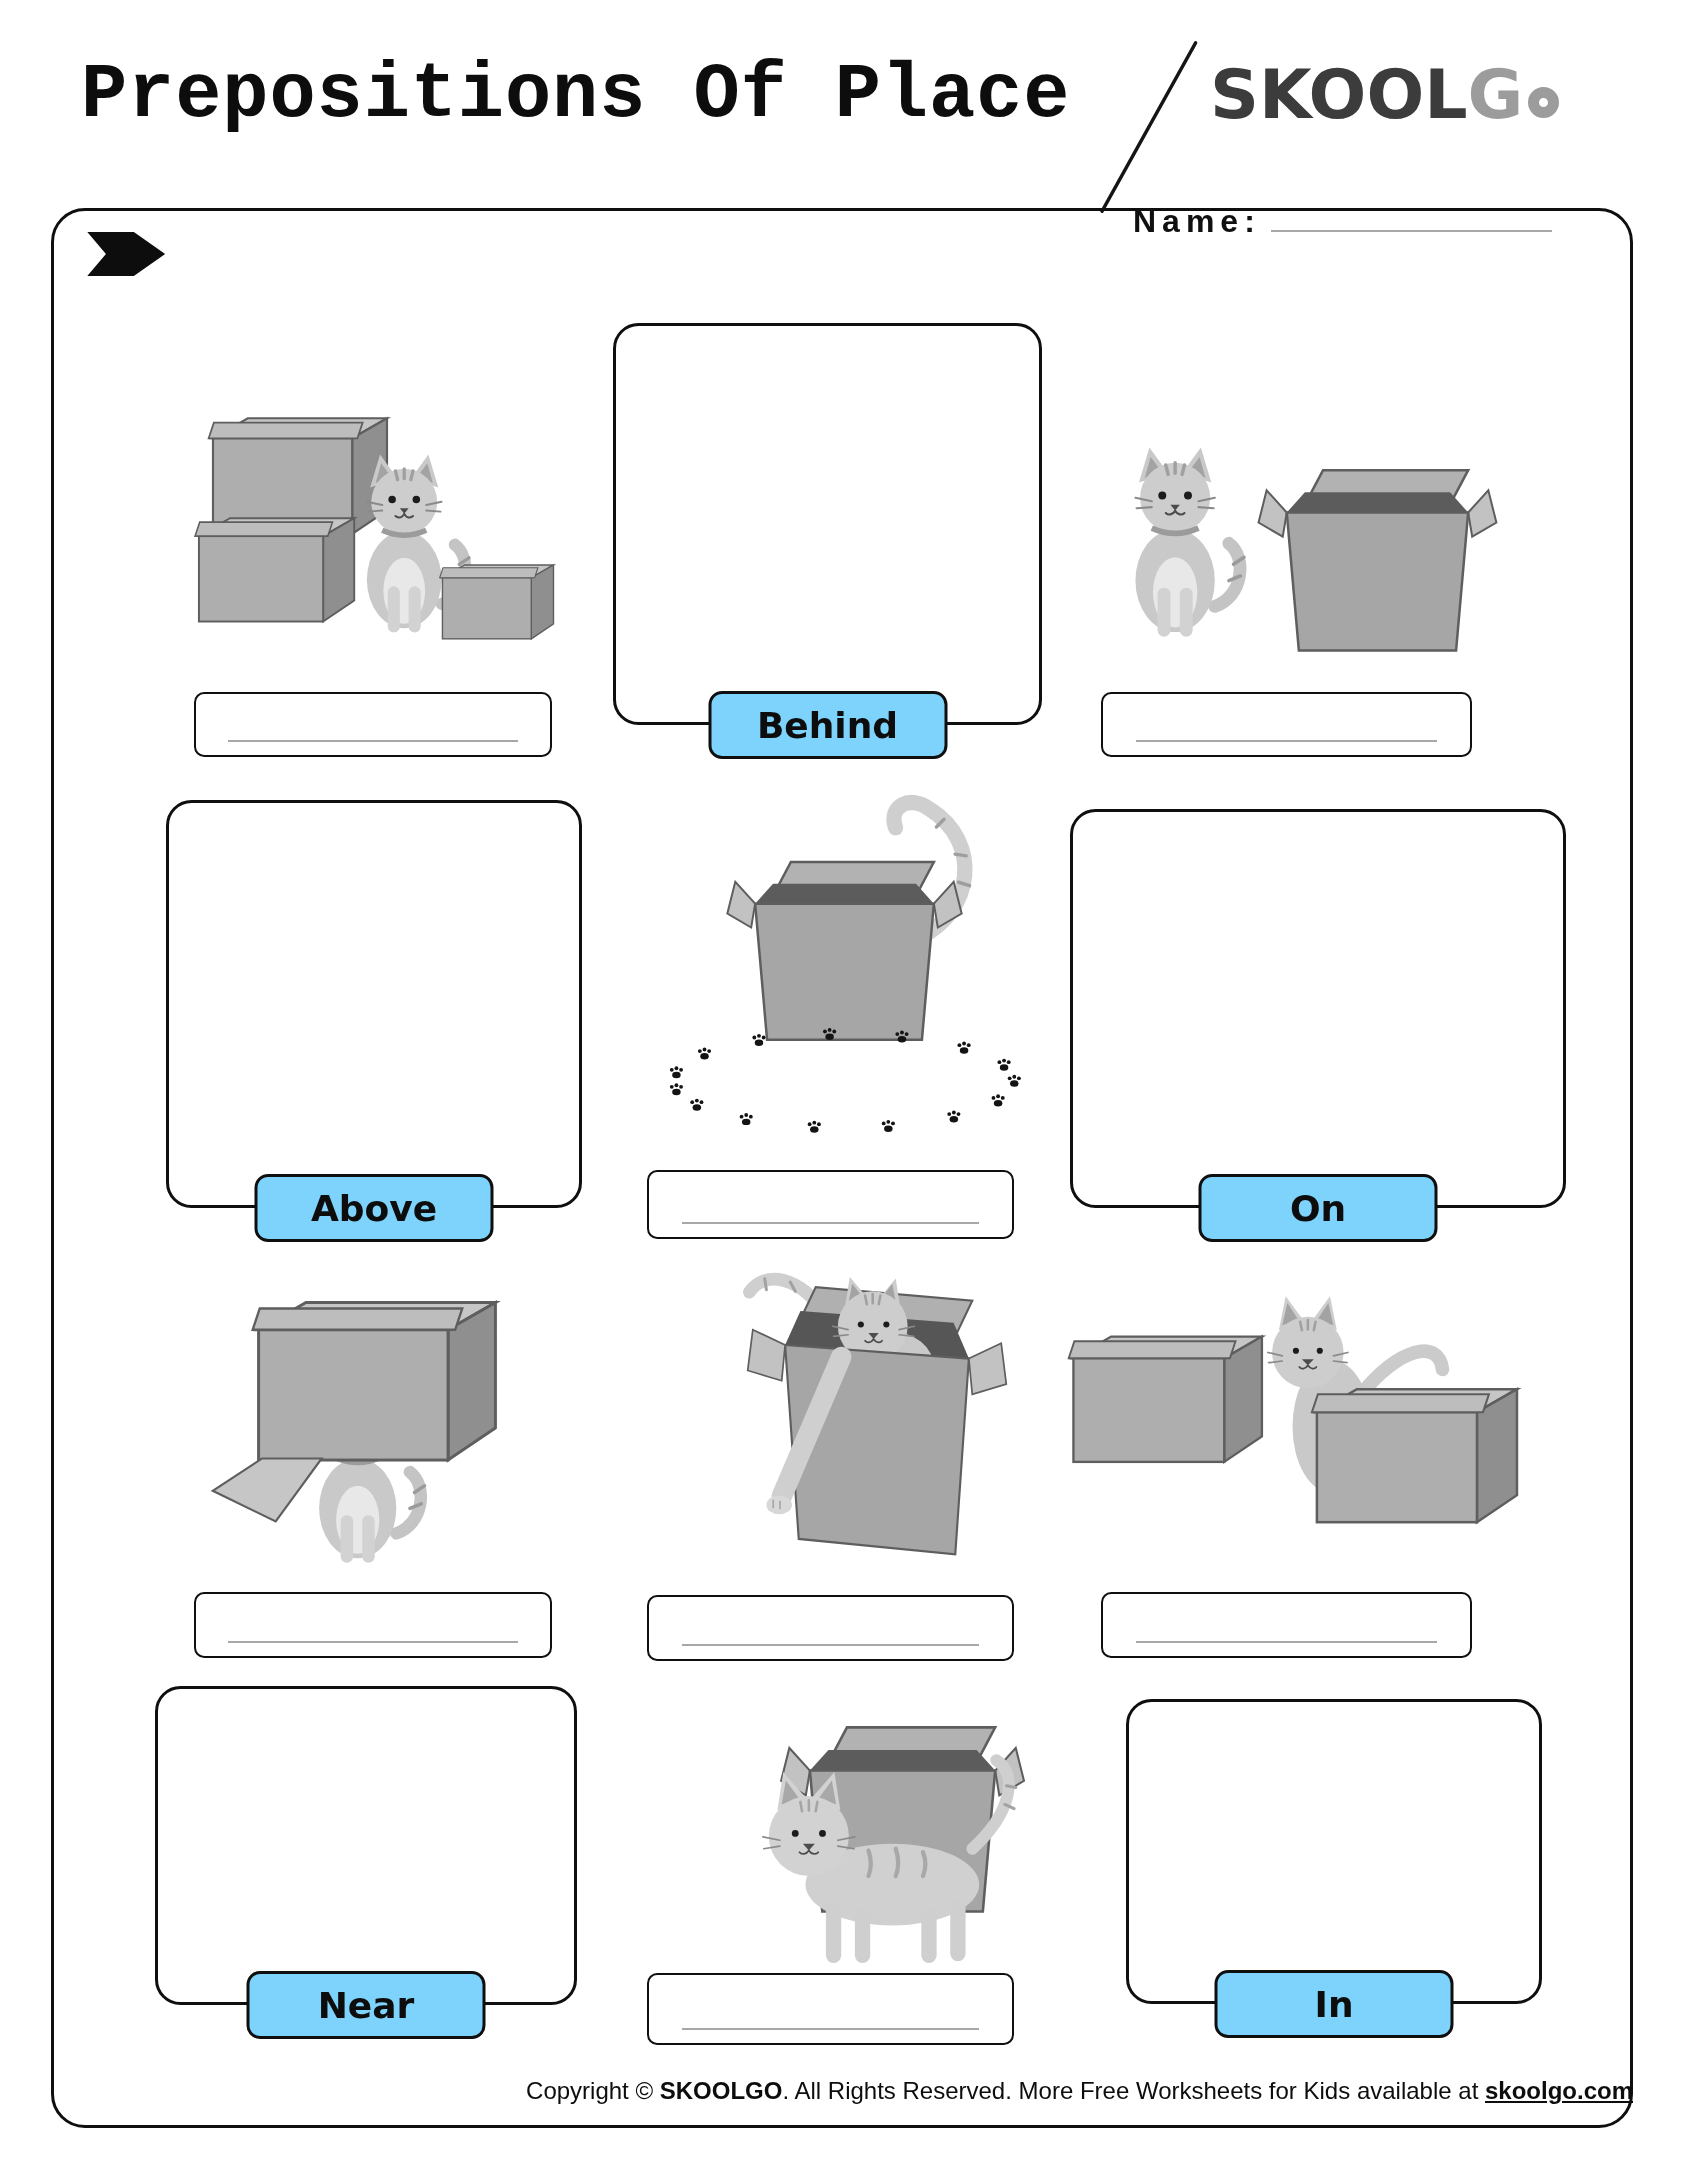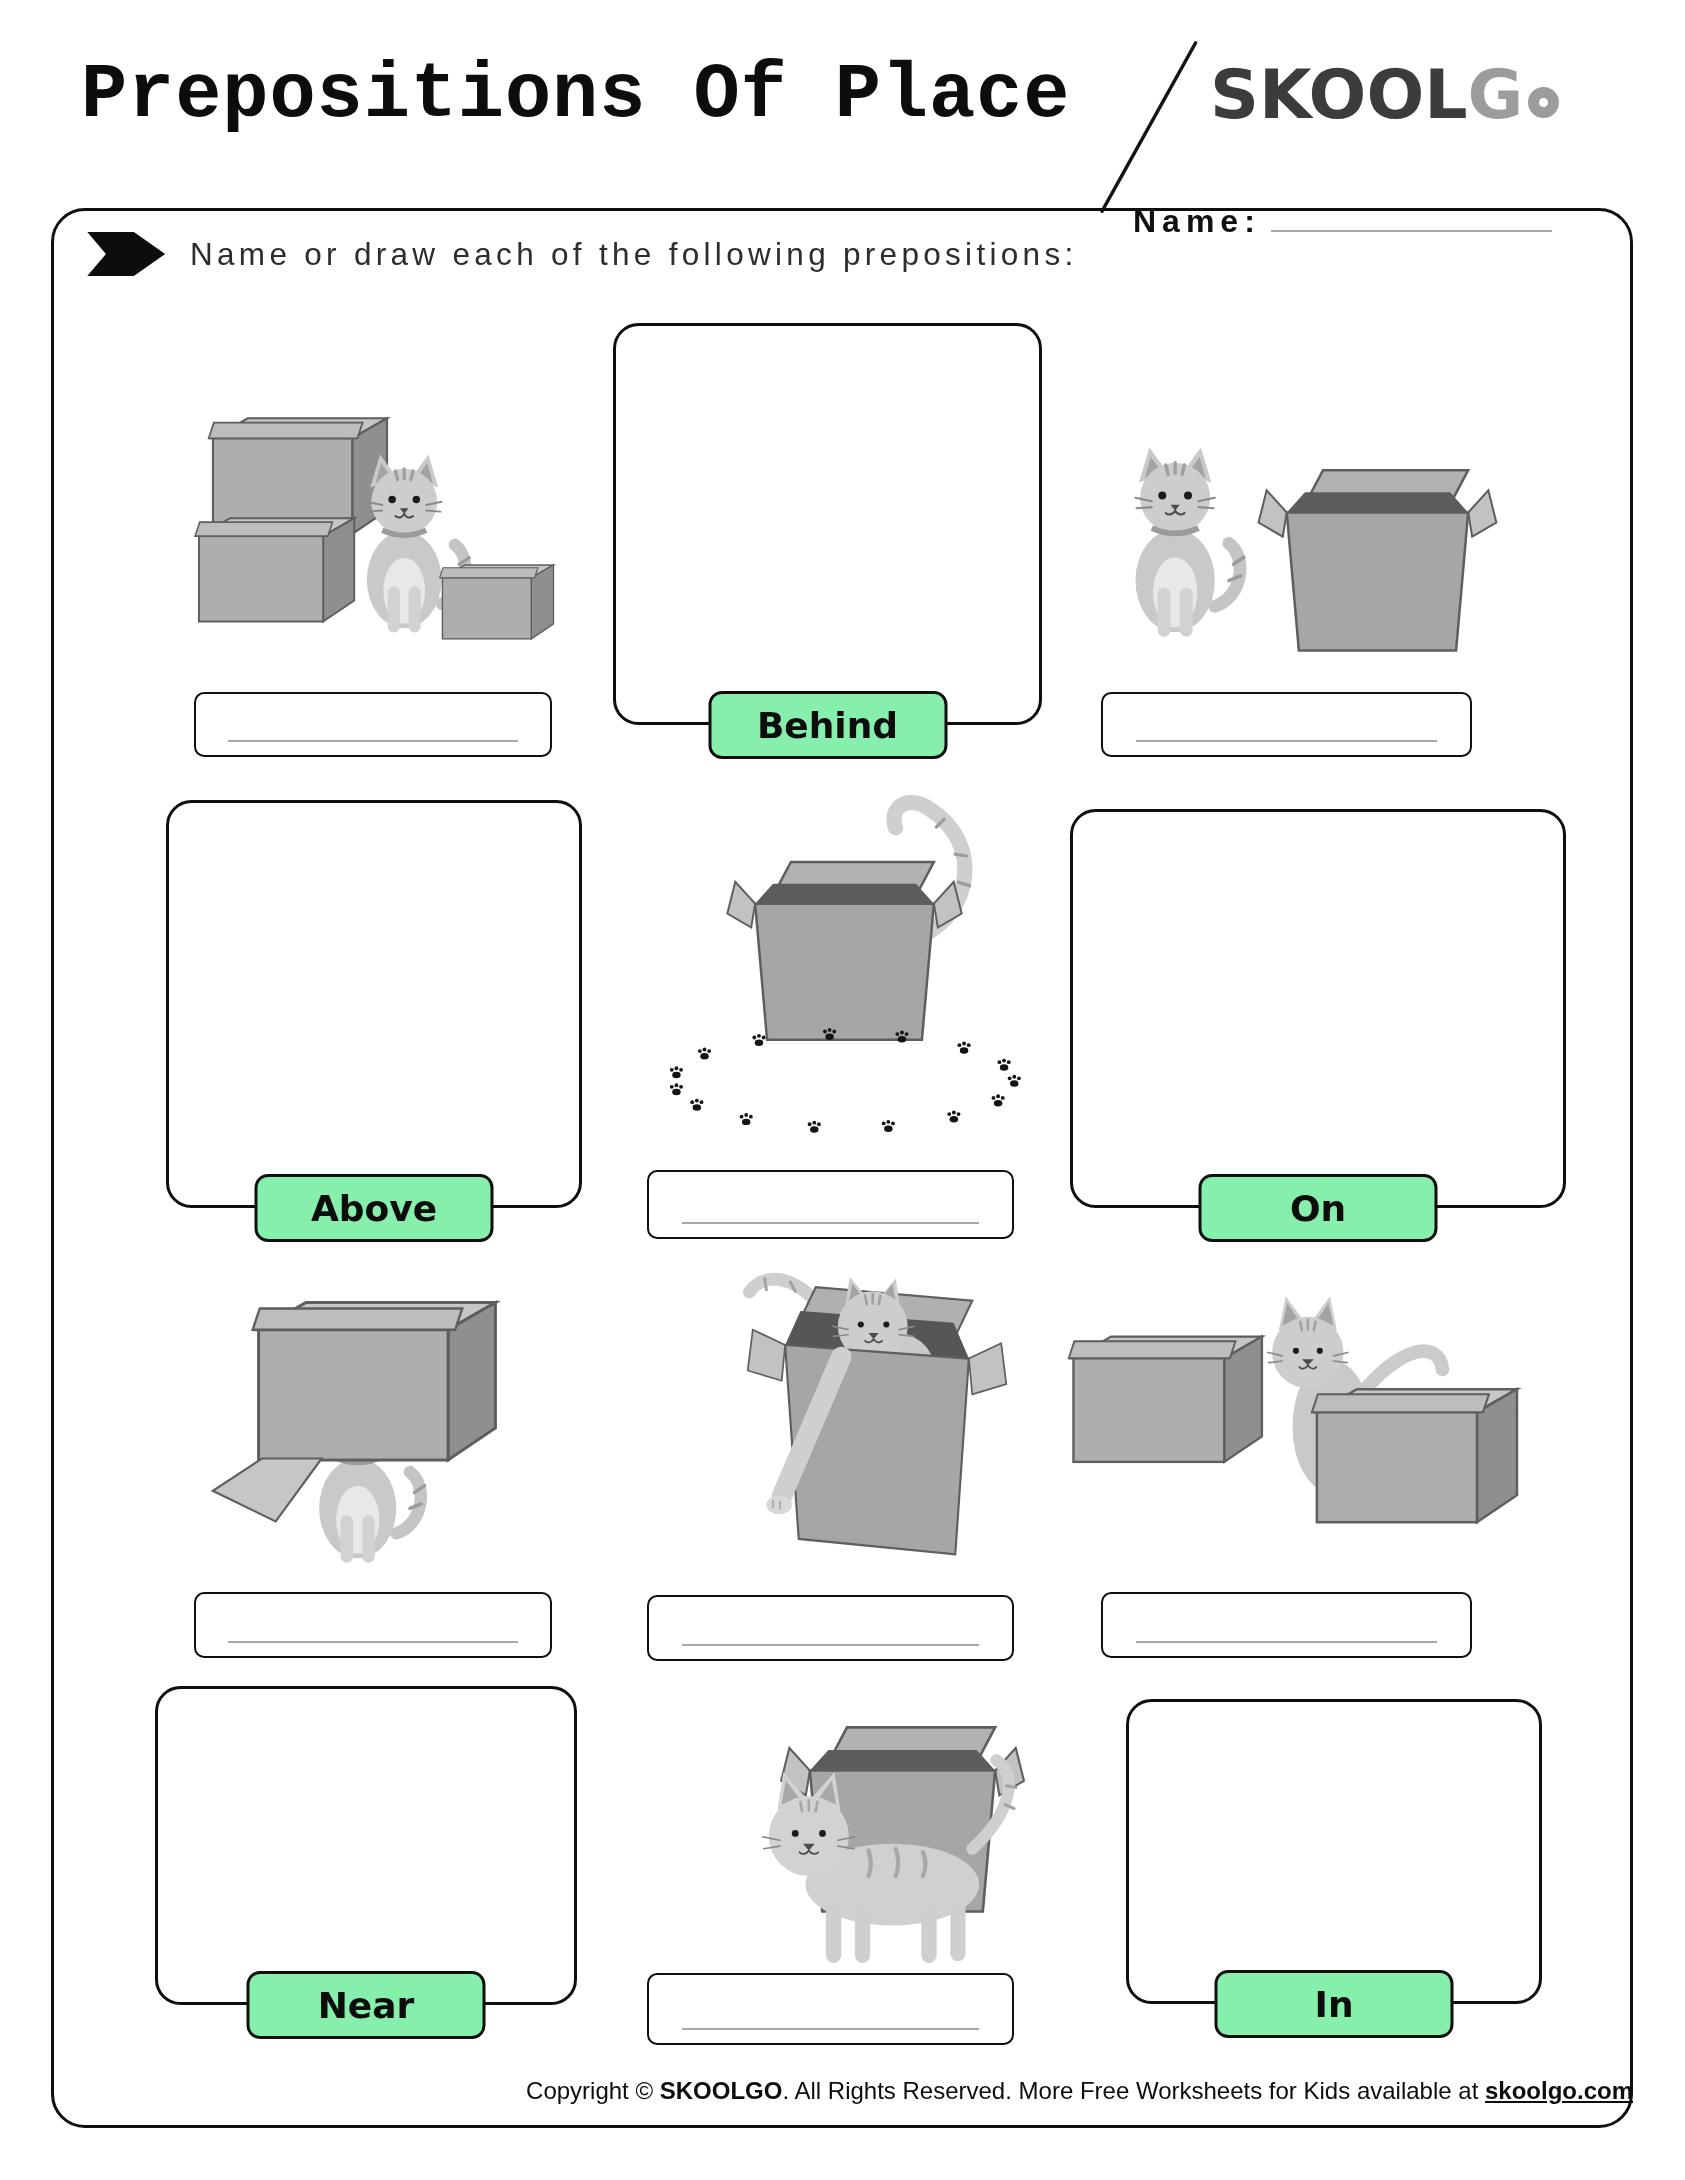--- a/index.html
+++ b/index.html
@@ -33,21 +33,21 @@
   .illo{position:absolute;}
   .answer{
     position:absolute;border:2.6px solid #0f0f0f;border-radius:10.2px;background:#fff;
   }
   .ans-line{position:absolute;left:9%;right:9%;bottom:12.8px;border-bottom:2.1px solid #a8a8a8;height:0;}
   .drawbox{
     position:absolute;border:3.4px solid #0f0f0f;border-radius:25.6px;background:transparent;
   }
   .pill{
     position:absolute;left:50%;bottom:-37px;transform:translateX(-50%);
-    width:239px;height:68px;background:#86efac;border:3.4px solid #0f0f0f;border-radius:13.6px;
+    width:239px;height:68px;background:#7dd3fc;border:3.4px solid #0f0f0f;border-radius:13.6px;
     display:flex;align-items:center;justify-content:center;
   }
   .pill span{
     font-size:36px;font-weight:bold;font-family:"DejaVu Sans","Liberation Sans",sans-serif;color:#0d0d0d;
   }
   .footer{
     position:absolute;left:51px;top:2077px;width:1582px;text-align:right;
     font-size:24px;color:#0d0d0d;white-space:nowrap;
   }
   .f-brand{font-weight:bold;}
@@ -114,21 +114,20 @@
 <div class="name-row">
   <span class="name-label">Name:</span><span class="name-line"></span>
 </div>
 
 <div class="sheet"></div>
 
 <div class="instruction">
   <svg class="arrow-ic" viewBox="0 0 95 52">
     <polygon points="0,0 55,0 92,26 55,52 0,52 22,26" fill="#0d0d0d"></polygon>
   </svg>
-  <span class="instr-text">Name or draw each of the following prepositions:</span>
 </div>
 
 <svg class="illo" style="left:187px;top:399px;width:375px;height:281px" viewBox="0 0 440 330">
   <use href="#sym-box-closed" x="15" y="0" width="235" height="174"></use>
   <use href="#sym-box-closed" x="0" y="120" width="210" height="155"></use>
   <use href="#sym-cat-sit" x="180" y="60" width="155" height="222"></use>
   <use href="#sym-box-closed" x="290" y="180" width="150" height="112"></use>
 </svg>
 <div class="answer" style="left:194px;top:692px;width:358px;height:65px">
     <span class="ans-line"></span>

